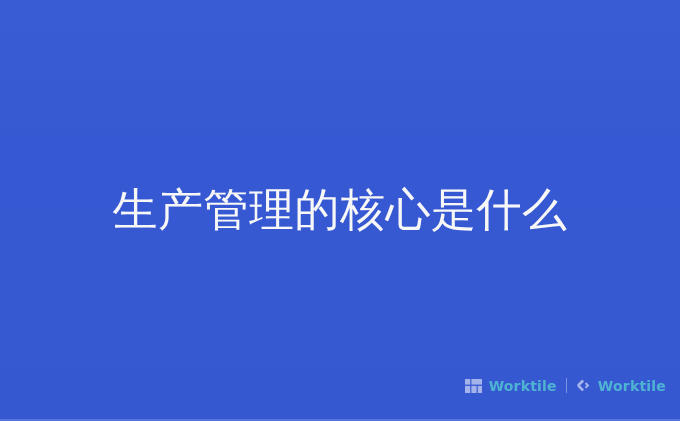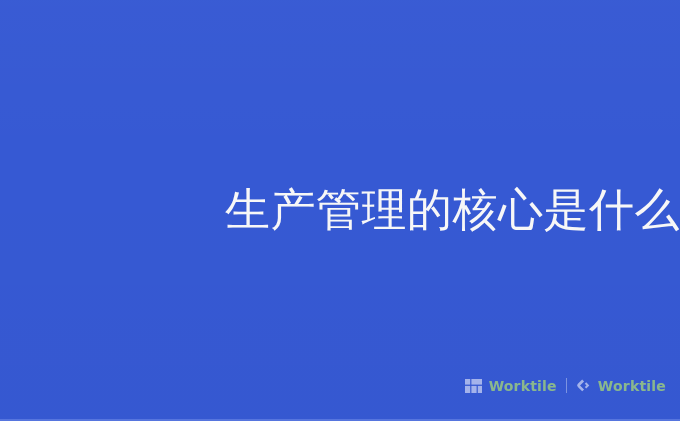--- a/index.html
+++ b/index.html
@@ -46,21 +46,21 @@
 
   
   .title-wrap {
     position: absolute;
     left: 0;
     right: 0;
     top: 0;
     height: 421px;
     display: flex;
     align-items: center;
-    justify-content: flex-end;
+    justify-content: center;
   }
   .slide-title {
     margin: 0;
     font-family: "DejaVu Sans", "Liberation Sans", sans-serif;
     font-size: 45px;
     font-weight: 400;
     line-height: 1.2;
     letter-spacing: 0.5px;
     color: #f7f7f7;
     white-space: nowrap;
@@ -81,21 +81,21 @@
   .brand {
     display: flex;
     align-items: center;
     gap: 7px;
   }
   .brand-name {
     font-family: "DejaVu Sans", "Liberation Sans", sans-serif;
     font-size: 14px;
     font-weight: 700;
     letter-spacing: 0.2px;
-    color: #bef264;
+    color: #5eead4;
     white-space: nowrap;
     line-height: 1;
   }
   .brand-divider {
     width: 1px;
     height: 15px;
     background: #cdd7f4;
     opacity: 0.75;
   }
 

